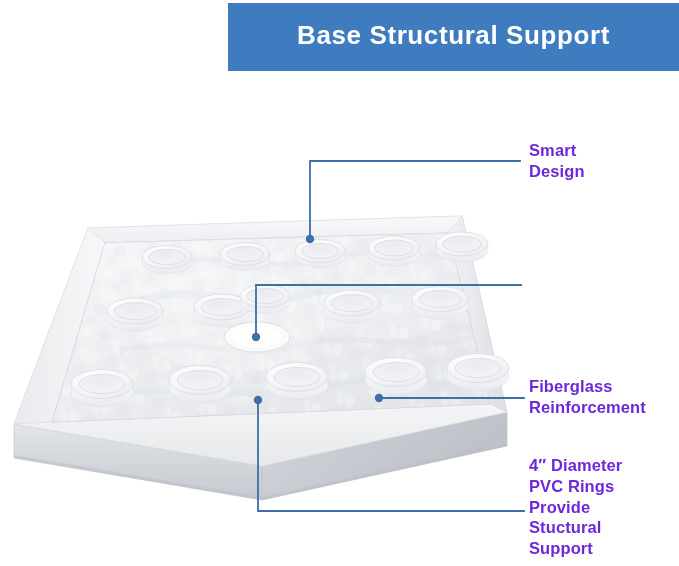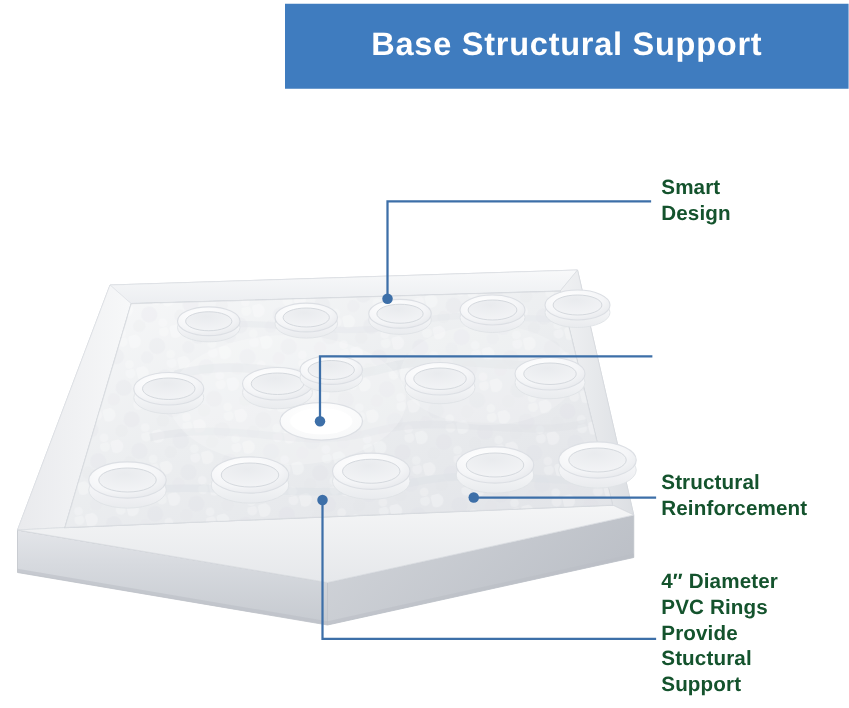--- a/index.html
+++ b/index.html
@@ -50,21 +50,21 @@
     letter-spacing: 0.6px;
     text-align: center;
     white-space: nowrap;
     padding-bottom: 4px;
     box-sizing: border-box;
   }
 
   
   .callout {
     position: absolute;
-    color: #14532d;
+    color: #6d28d9;
     font-size: 16.5px;
     font-weight: bold;
     line-height: 1.26;
     letter-spacing: 0.1px;
     white-space: pre-line;
   }
   #callout-smart-design   { left: 529px; top: 140px; width: 146px; }
   #callout-drain-opening  { left: 529px; top: 222px; width: 150px; }
   #callout-fiberglass     { left: 529px; top: 376px; width: 150px; }
   #callout-pvc-rings      { left: 529px; top: 455px; width: 150px; }
@@ -304,21 +304,21 @@
   </svg>
 
   <div class="header-banner">
     <div class="header-title">Base Structural Support</div>
   </div>
 
   <div class="callout" id="callout-smart-design">Smart
 Design</div>
 
 
-  <div class="callout" id="callout-fiberglass">Structural
+  <div class="callout" id="callout-fiberglass">Fiberglass
 Reinforcement</div>
 
   <div class="callout" id="callout-pvc-rings">4″ Diameter
 PVC Rings
 Provide
 Stuctural
 Support</div>
 
 </div>
 

